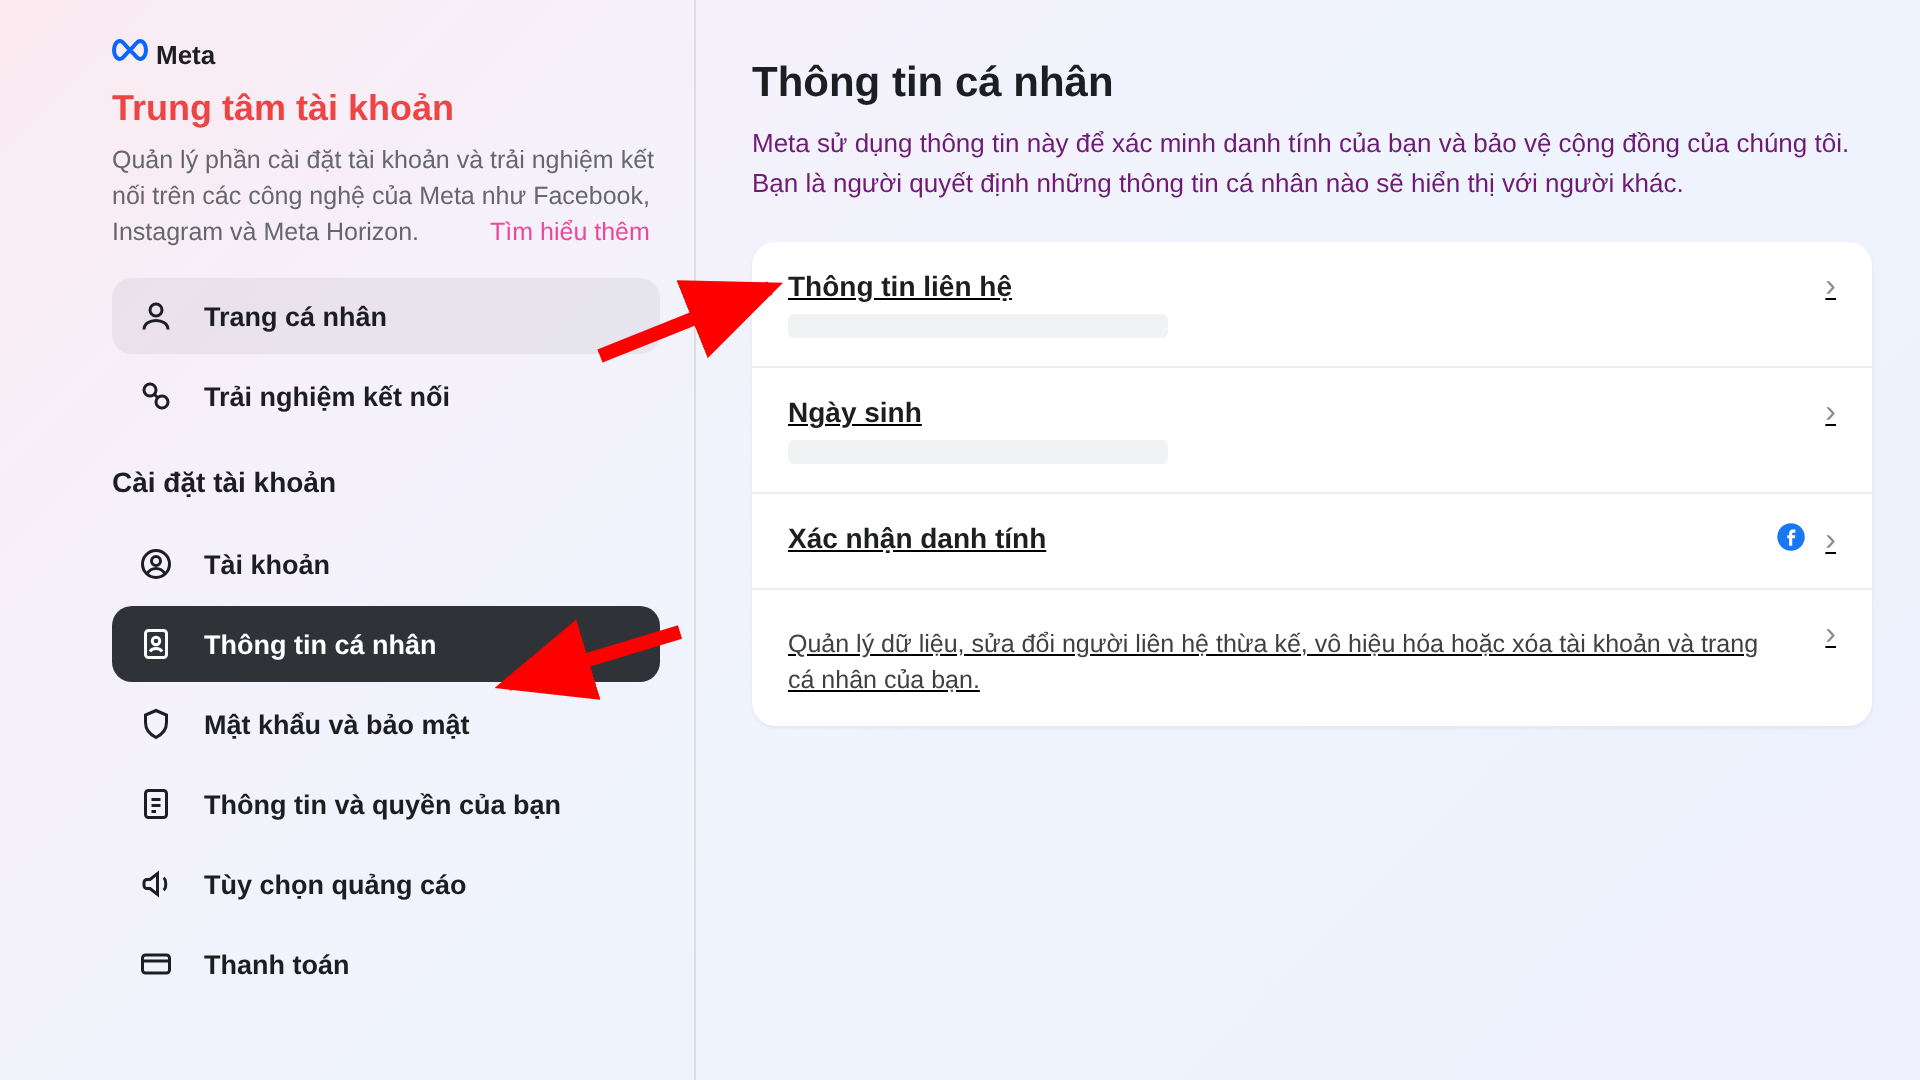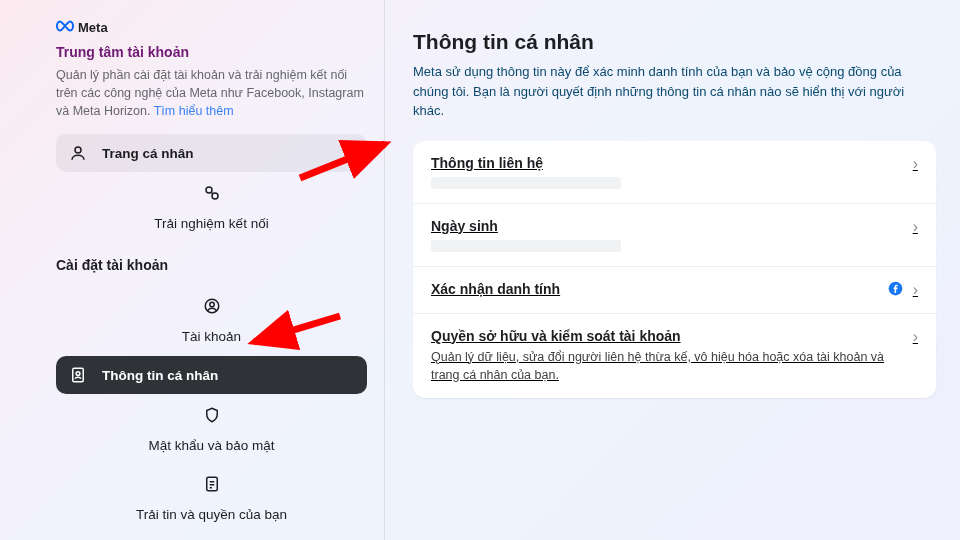--- a/index.html
+++ b/index.html
@@ -2,55 +2,55 @@
 <html><head>
 <meta charset="utf-8">
 <style>
   * { box-sizing: border-box; margin: 0; padding: 0; }
   html, body { width: 960px; height: 540px; overflow: hidden; font-family: -apple-system, Helvetica, Arial, sans-serif; }
   body {
     background: linear-gradient(135deg, #fbeaf0 0%, #f5f1fb 25%, #eef4fd 55%, #eef0fd 100%);
     display: flex;
   }
   .sidebar {
-    width: 385px;
+    width: 348px;
     padding: 18px 18px 22px 56px;
     position: relative;
   }
   .divider {
     position: absolute;
     right: 0; top: 0; bottom: 0;
     width: 1px;
     background: #dcdee2;
   }
   .logo-row { display: flex; align-items: center; gap: 4px; margin-bottom: 8px; }
   .logo-glyph { color: #0866ff; }
   .logo-text { font-weight: 700; font-size: 13px; color: #1c1e21; }
-  .side-title { font-size: 14px; font-weight: 700; color: #701a75; margin-bottom: 6px; }
+  .side-title { font-size: 18px; font-weight: 700; color: #ef4444; margin-bottom: 6px; }
   .side-desc { font-size: 12.5px; line-height: 1.45; color: #65676b; }
-  .side-desc a { color: #3b82f6; text-decoration: none; }
+  .side-desc a { color: #ec4899; text-decoration: none; margin-left: 32px; }
   .nav { margin-top: 14px; display: flex; flex-direction: column; gap: 2px; }
   .nav-item {
     display: flex; align-items: center; gap: 14px;
     padding: 10px 12px;
     border-radius: 10px;
     color: #1c1e21;
     font-size: 13.5px;
     font-weight: 600;
     cursor: pointer;
   }
-  .nav-item.dim { font-weight: 400; flex-direction: column; }
+  .nav-item.dim { font-weight: 700; }
   .nav-item.hover { background: rgba(0,0,0,0.05); }
   .nav-item.active { background: #2f3338; color: #fff; }
   .nav-item .icon { width: 20px; display:flex; justify-content:center; }
   .section-label { font-size: 14px; font-weight: 700; color: #1c1e21; margin: 16px 0 10px 0; }
 
   .main { flex: 1; padding: 30px 24px 0 28px; }
   .main-title { font-size: 21px; font-weight: 800; color: #1c1e21; margin-bottom: 8px; }
-  .main-desc { font-size: 13px; line-height: 1.5; color: #0c4a6e; margin-bottom: 20px; }
+  .main-desc { font-size: 13px; line-height: 1.5; color: #701a75; margin-bottom: 20px; }
   .card {
     background: #fff;
     border-radius: 12px;
     box-shadow: 0 1px 2px rgba(0,0,0,0.06);
     overflow: hidden;
   }
   .row {
     display: flex; align-items: flex-start; justify-content: space-between;
     padding: 14px 18px;
     border-bottom: 1px solid #eceef1;
@@ -140,21 +140,30 @@
       </span>
       <span>Mật khẩu và bảo mật</span>
     </div>
     <div class="nav-item dim">
       <span class="icon">
         <svg width="18" height="18" viewBox="0 0 24 24" fill="none" stroke="#1c1e21" stroke-width="2">
             <rect x="5" y="3" width="14" height="18" rx="2"></rect>
             <path d="M9 9h6M9 13h6M9 17h3"></path>
           </svg>
       </span>
-      <span>Trải tin và quyền của bạn</span>
+      <span>Thông tin và quyền của bạn</span>
+    </div>
+    <div class="nav-item dim">
+      <span class="icon">
+        <svg width="18" height="18" viewBox="0 0 24 24" fill="none" stroke="#1c1e21" stroke-width="2">
+            <path d="M4 11v2a2 2 0 002 2h2l5 4V5l-5 4H6a2 2 0 00-2 2z"></path>
+            <path d="M17 8c2 1 2 7 0 8"></path>
+          </svg>
+      </span>
+      <span>Tùy chọn quảng cáo</span>
     </div>
     <div class="nav-item dim">
       <span class="icon">
         <svg width="18" height="18" viewBox="0 0 24 24" fill="none" stroke="#1c1e21" stroke-width="2">
             <rect x="3" y="6" width="18" height="12" rx="2"></rect>
             <path d="M3 10h18"></path>
           </svg>
       </span>
       <span>Thanh toán</span>
     </div>
@@ -195,21 +204,20 @@
           <svg width="15" height="15" viewBox="0 0 24 24">
               <circle cx="12" cy="12" r="11" fill="#1877f2"></circle>
               <path d="M13.5 8.5h2V6h-2c-1.7 0-3 1.3-3 3v1.5H9V13h1.5v6h2.5v-6h2l.5-2.5h-2.5V9c0-.3.2-.5.5-.5z" fill="#fff"></path>
             </svg>
         </span>
         <span class="chev">›</span>
       </div>
     </div>
     <div class="row">
       <div class="row-left">
-        <div class="row-title">Quyền sở hữu và kiểm soát tài khoản</div>
         <div class="row-sub">Quản lý dữ liệu, sửa đổi người liên hệ thừa kế, vô hiệu hóa hoặc xóa tài khoản và trang cá nhân của bạn.</div>
       </div>
       <div class="row-right">
           <span class="chev">›</span>
         </div>
     </div>
   </div>
 </div>
 
 <svg class="arrow arrow-svg" style="left:290px; top:136px;" width="110" height="50">

